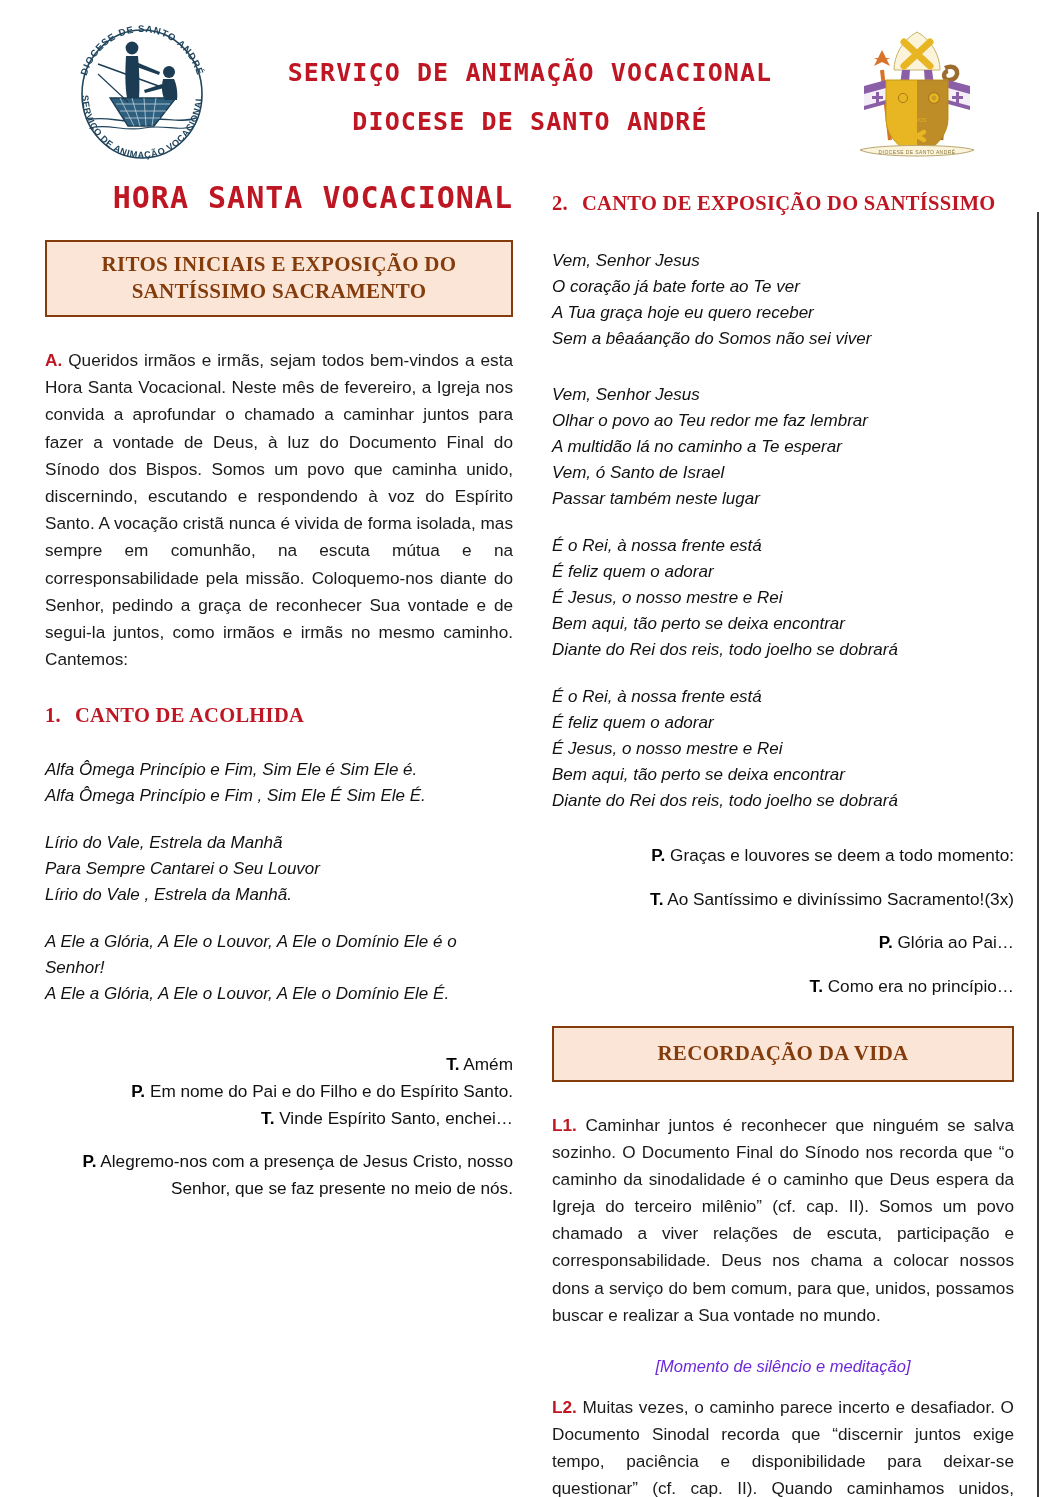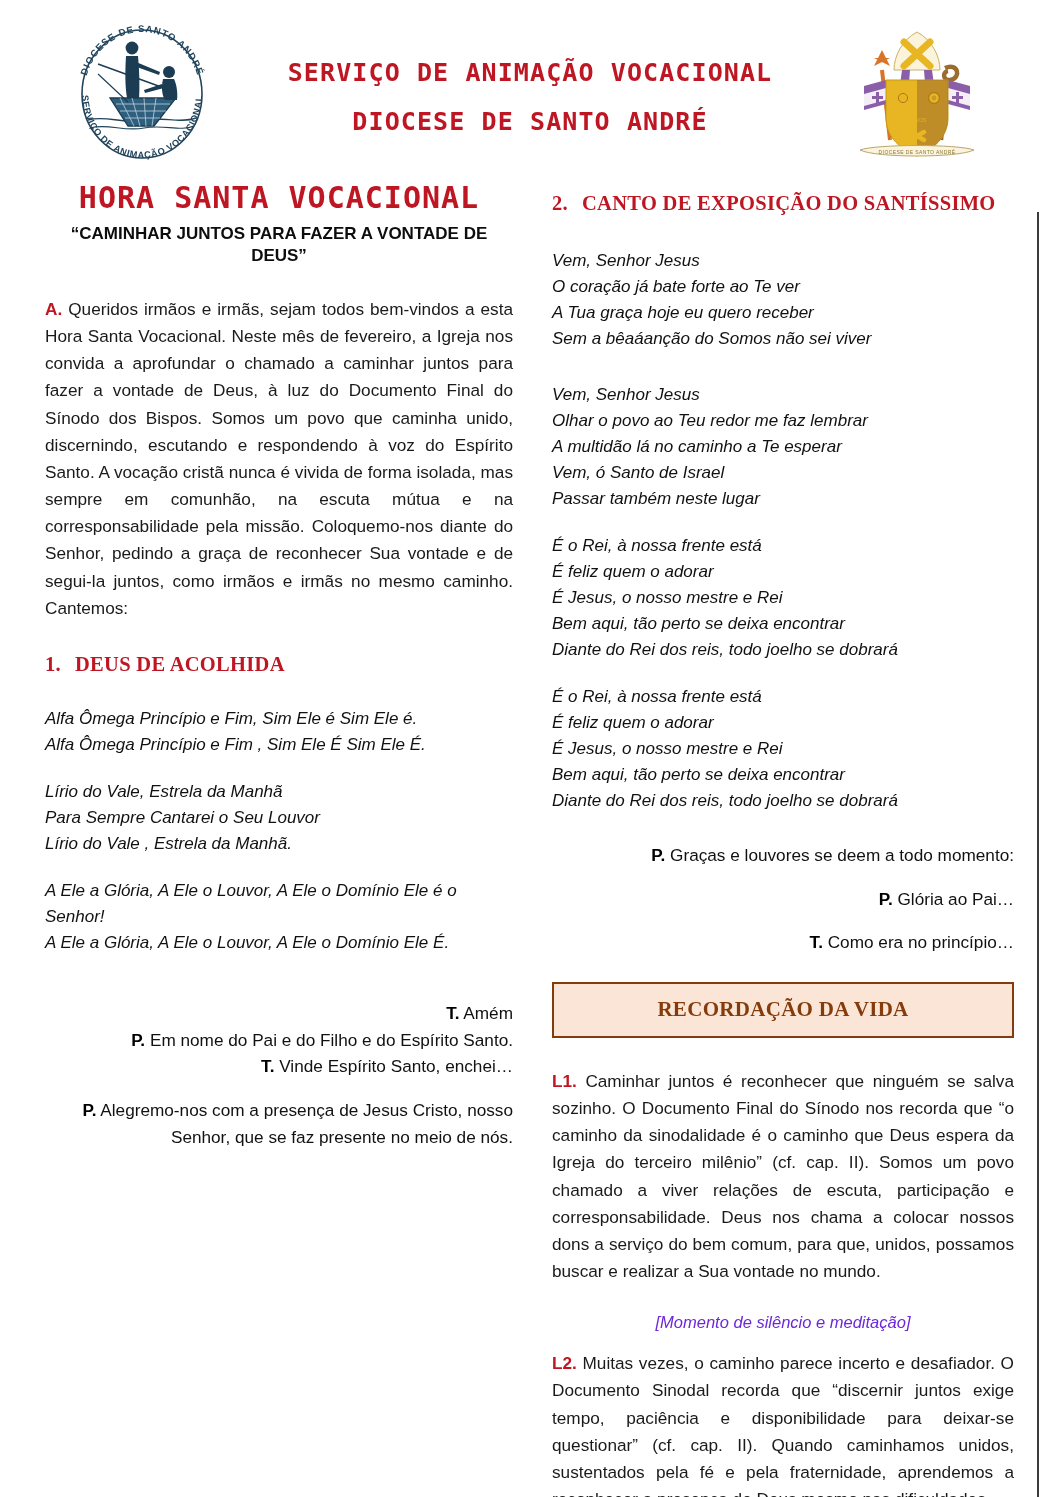--- a/index.html
+++ b/index.html
@@ -82,21 +82,21 @@
   .col-left  { left: 45px;  width: 468px; }
   .col-right { left: 552px; width: 462px; }
 
   
   .doc-title {
     font-family: "DejaVu Sans Mono", monospace;
     font-weight: bold;
     font-size: 30px;
     letter-spacing: 1px;
     color: #BE1622;
-    text-align: center;
+    text-align: right;
     line-height: 1.08;
     margin: 6px 0 0 0;
     white-space: nowrap;
   }
   .doc-subtitle {
     font-family: "Liberation Sans", sans-serif;
     font-weight: bold;
     font-size: 17px;
     color: #0d0d0d;
     text-align: center;
@@ -279,30 +279,30 @@
         <text x="71" y="132" text-anchor="middle" font-family="'Liberation Sans', sans-serif" font-size="5" fill="#8a7a42" letter-spacing="0.4">DIOCESE DE SANTO ANDRÉ</text>
       </svg>
     </div>
 
   </div>
 
   <div class="col col-left">
 
     <h1 class="doc-title">HORA SANTA VOCACIONAL</h1>
 
-    <div class="doc-subtitle">“CAMINHAR JUNTOS PARA FAZER A VONTADE DE DEUS”</div>
-
+
+    <div class="banner">RITOS INICIAIS E EXPOSIÇÃO DO SANTÍSSIMO SACRAMENTO</div>
 
     <p class="body-par">
       <span class="speaker">A.</span>
       <span>Queridos irmãos e irmãs, sejam todos bem-vindos a esta Hora Santa Vocacional. Neste mês de fevereiro, a Igreja nos convida a aprofundar o chamado a caminhar juntos para fazer a vontade de Deus, à luz do Documento Final do Sínodo dos Bispos. Somos um povo que caminha unido, discernindo, escutando e respondendo à voz do Espírito Santo. A vocação cristã nunca é vivida de forma isolada, mas sempre em comunhão, na escuta mútua e na corresponsabilidade pela missão. Coloquemo-nos diante do Senhor, pedindo a graça de reconhecer Sua vontade e de segui-la juntos, como irmãos e irmãs no mesmo caminho. Cantemos:</span>
     </p>
 
     <div class="num-heading">
-      <span class="num">1.</span><span>DEUS DE ACOLHIDA</span>
+      <span class="num">1.</span><span>CANTO DE ACOLHIDA</span>
     </div>
 
     <div class="lyrics lyrics-block">
       <div>Alfa Ômega Princípio e Fim, Sim Ele é Sim Ele é.</div>
       <div>Alfa Ômega Princípio e Fim , Sim Ele É Sim Ele É.</div>
     </div>
 
     <div class="lyrics lyrics-block">
       <div>Lírio do Vale, Estrela da Manhã</div>
       <div>Para Sempre Cantarei o Seu Louvor</div>
@@ -371,20 +371,24 @@
       <div>Bem aqui, tão perto se deixa encontrar</div>
       <div>Diante do Rei dos reis, todo joelho se dobrará</div>
     </div>
 
     <div class="dialogue">
       <p class="dialogue-row spaced-lg">
         <span class="speaker-dark">P.</span>
         <span>Graças e louvores se deem a todo momento:</span>
       </p>
       <p class="dialogue-row spaced">
+        <span class="speaker-dark">T.</span>
+        <span>Ao Santíssimo e diviníssimo Sacramento!(3x)</span>
+      </p>
+      <p class="dialogue-row spaced">
         <span class="speaker-dark">P.</span>
         <span>Glória ao Pai…</span>
       </p>
       <p class="dialogue-row spaced">
         <span class="speaker-dark">T.</span>
         <span>Como era no princípio…</span>
       </p>
     </div>
 
     <div class="banner single-line">RECORDAÇÃO DA VIDA</div>

